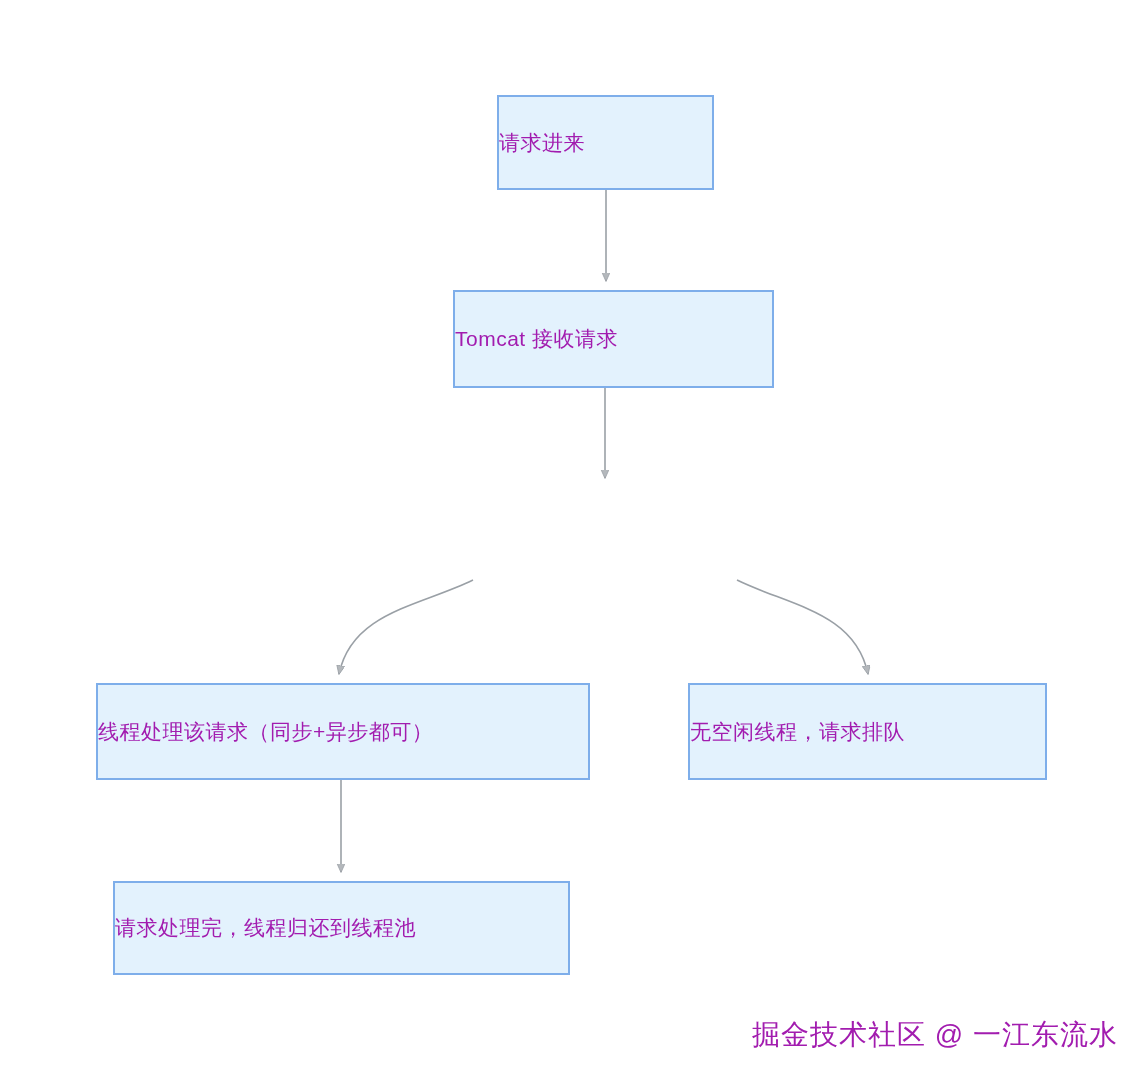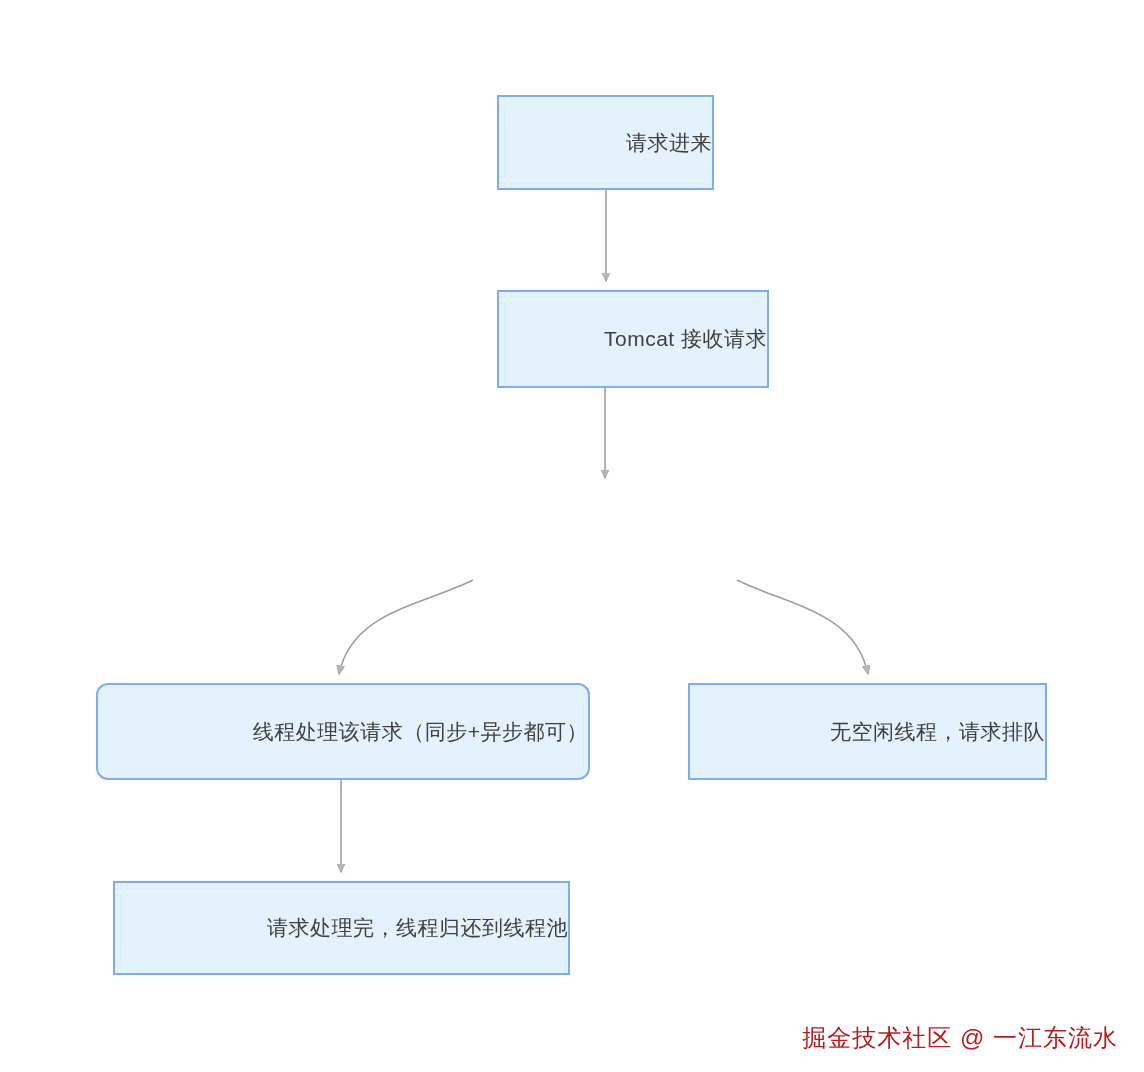--- a/index.html
+++ b/index.html
@@ -25,37 +25,37 @@
     height: 1072px;
     pointer-events: none;
   }
   .node {
     position: absolute;
     box-sizing: border-box;
     background: #e3f2fd;
     border: 2px solid #7eaeea;
     display: flex;
     align-items: center;
-    justify-content: flex-end;
-    color: #404040;
+    justify-content: flex-start;
+    color: #a21caf;
     font-size: 21px;
     line-height: 1.3;
     letter-spacing: 0.5px;
     text-align: center;
     white-space: nowrap;
   }
   .node-label {
     display: block;
   }
   .watermark {
     position: absolute;
     right: 26px;
     bottom: 18px;
-    font-size: 24px;
-    color: #b91c1c;
+    font-size: 28px;
+    color: #a21caf;
     letter-spacing: 1px;
     white-space: nowrap;
     user-select: none;
   }
 </style>
 </head>
 <body>
 
 <div id="canvas">
 
@@ -74,26 +74,26 @@
 
     <path d="M 737,580 C 790,606 855,612 868,674" fill="none" stroke="#9aa0a6" stroke-width="1.6" marker-end="url(#arrowhead)"></path>
 
     <path d="M 341,780 L 341,872" fill="none" stroke="#9aa0a6" stroke-width="1.6" marker-end="url(#arrowhead)"></path>
   </svg>
 
   <div class="node" style="left:497px; top:95px; width:217px; height:95px;">
     <span class="node-label">请求进来</span>
   </div>
 
-  <div class="node" style="left:453px; top:290px; width:272px; height:98px;margin-left:44px;">
+  <div class="node" style="left:453px; top:290px; width:321px; height:98px;">
     <span class="node-label">Tomcat 接收请求</span>
   </div>
 
 
-  <div class="node" style="left:96px; top:683px; width:494px; height:97px;border-radius:12px;">
+  <div class="node" style="left:96px; top:683px; width:494px; height:97px;">
     <span class="node-label">线程处理该请求（同步+异步都可）</span>
   </div>
 
   <div class="node" style="left:113px; top:881px; width:457px; height:94px;">
     <span class="node-label">请求处理完，线程归还到线程池</span>
   </div>
 
   <div class="node" style="left:688px; top:683px; width:359px; height:97px;">
     <span class="node-label">无空闲线程，请求排队</span>
   </div>

